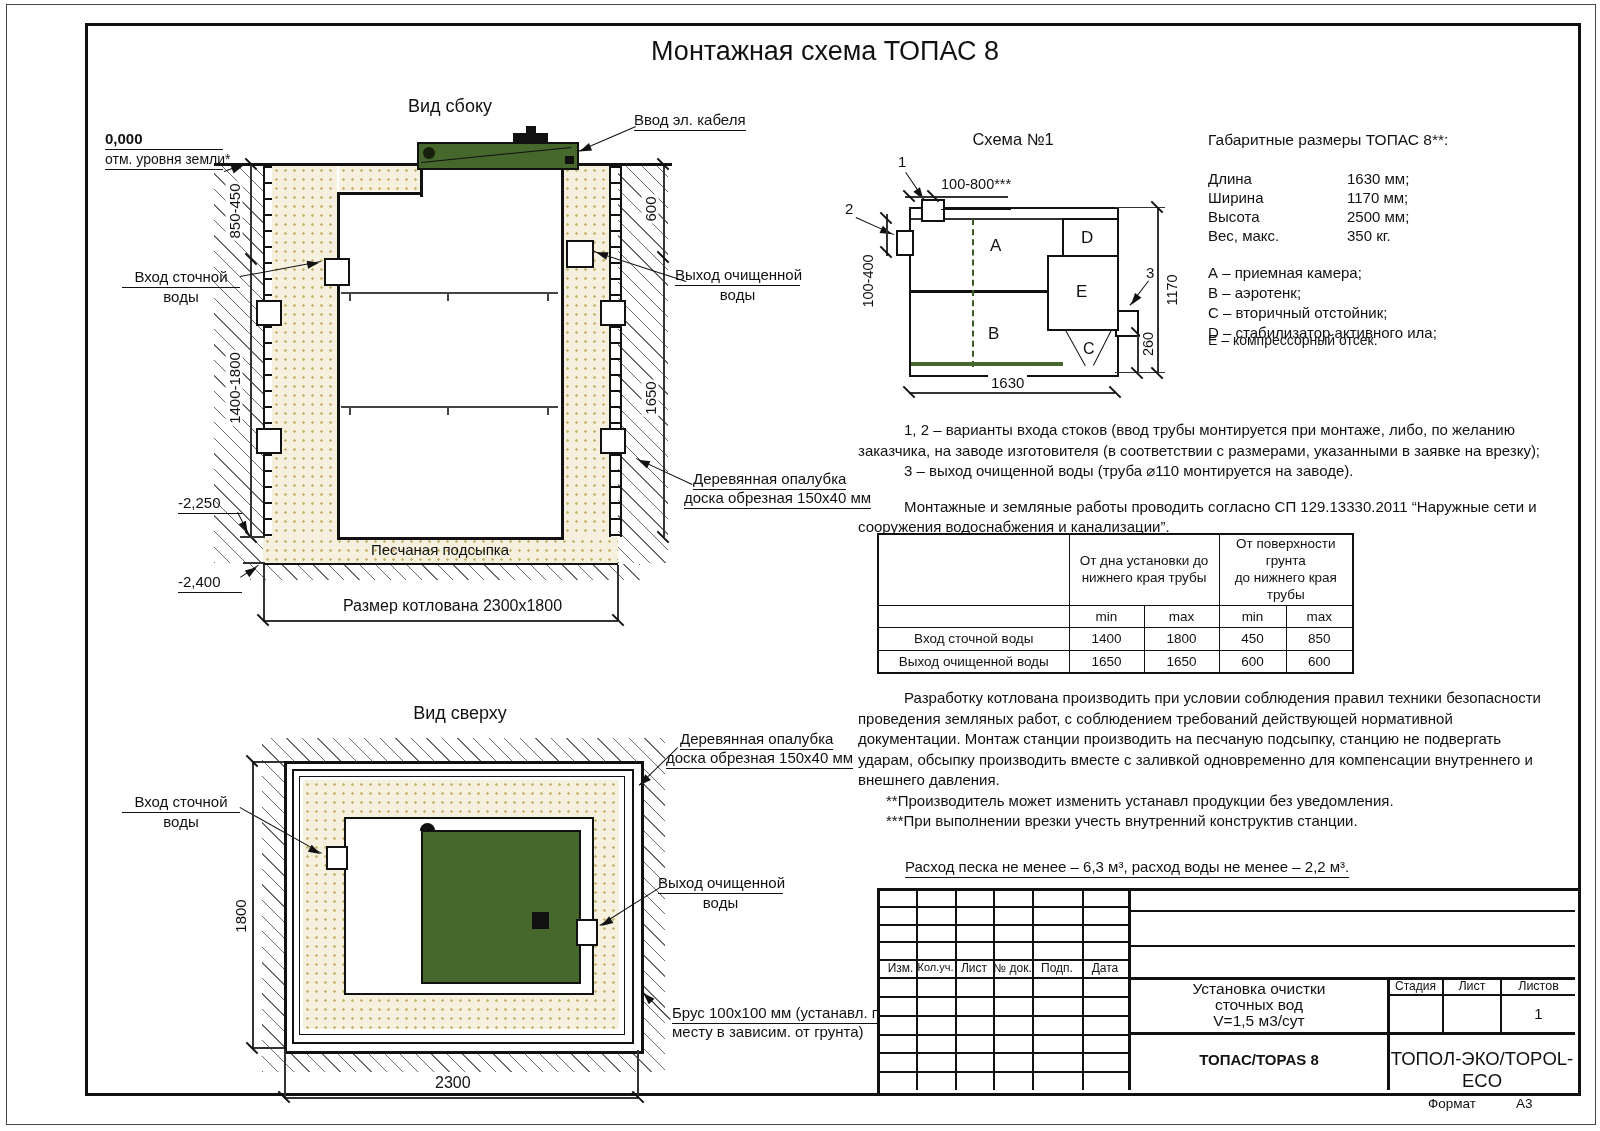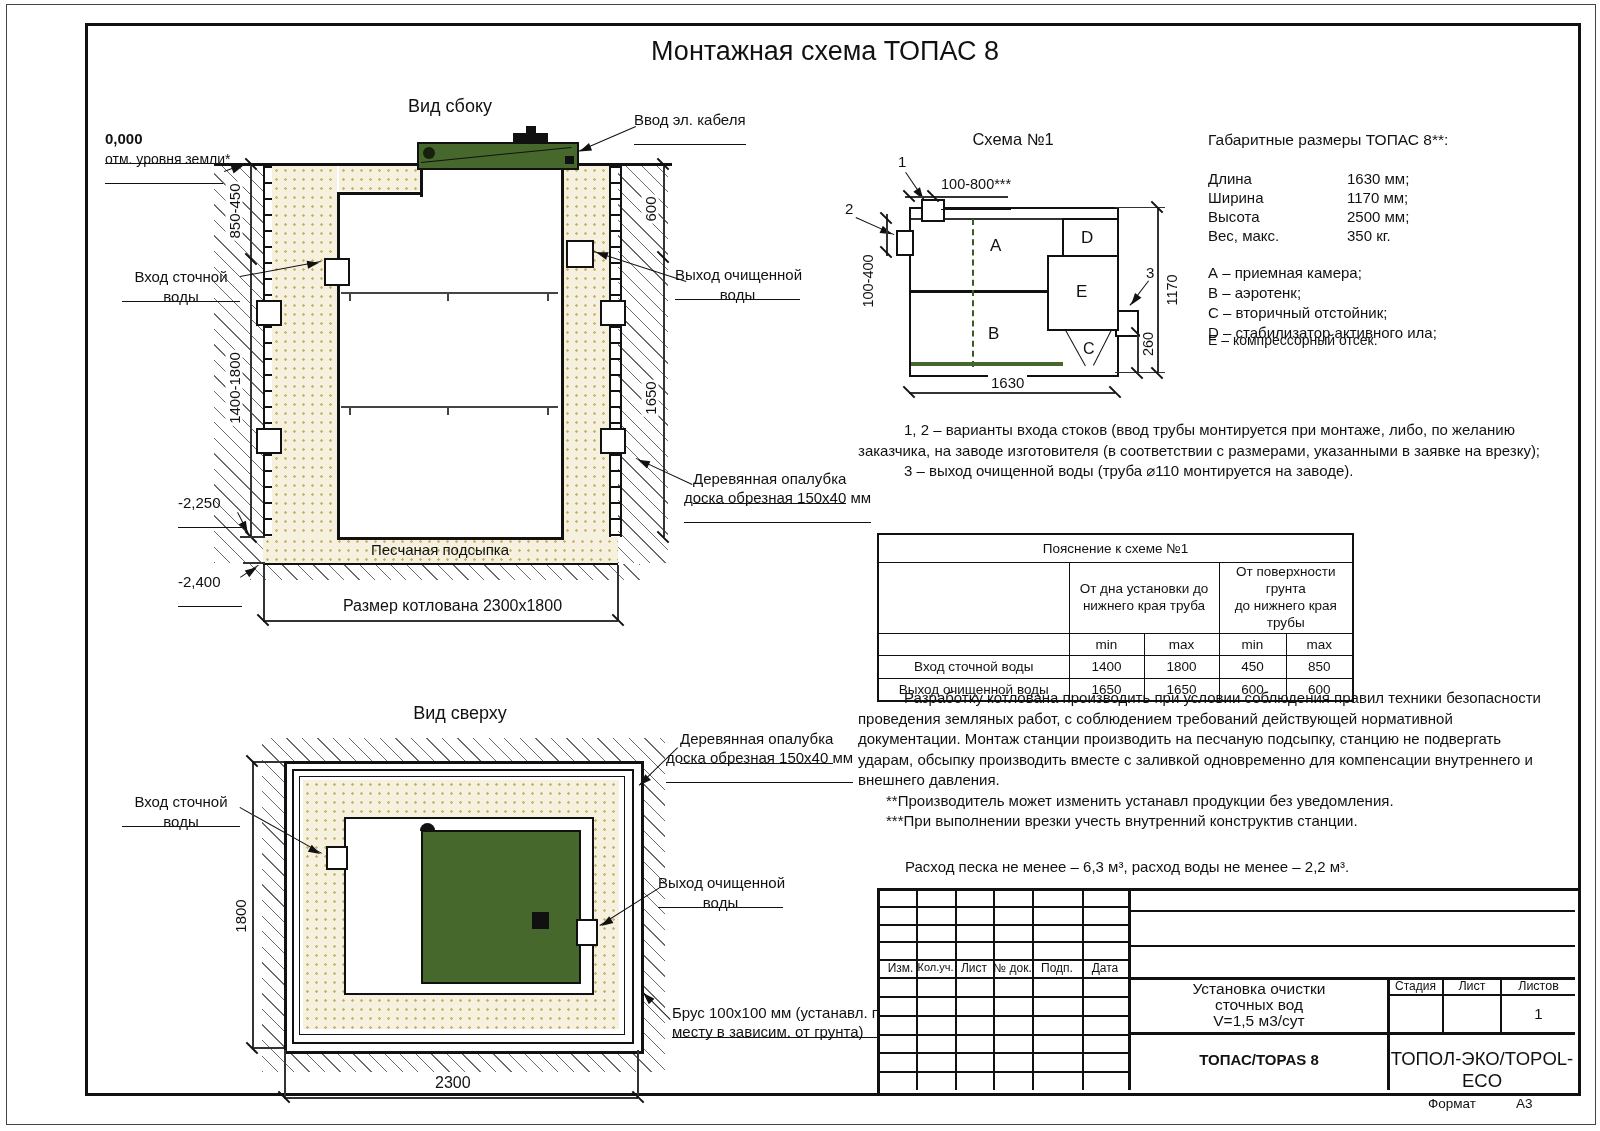--- a/index.html
+++ b/index.html
@@ -1,21 +1,21 @@
 <!DOCTYPE html>
 <html><head>
 <meta charset="utf-8">
 <style>
   html,body{margin:0;padding:0}
   body{width:1600px;height:1131px;position:relative;background:#fff;
        font-family:"Liberation Sans",sans-serif;color:#111;overflow:hidden}
   .a{position:absolute}
   .t{position:absolute;white-space:nowrap;line-height:1.18}
   .c{text-align:center}
-  .u{border-bottom:1.6px solid #111;padding-bottom:15px}
+  .u{border-bottom:1.6px solid #111;padding-bottom:1px}
   .hl{position:absolute;background:#111;height:2px}
   .vl{position:absolute;background:#111;width:2px}
   .thin{background:#333}
   .lead{position:absolute;height:0;border-top:1.6px solid #111;transform-origin:0 0}
   .ah{position:absolute;width:0;height:0;border:4.5px solid transparent;border-right:12px solid #111;
       margin-top:-4.5px;transform-origin:0 4.5px}
   .tick{position:absolute;width:16px;height:2px;background:#111;transform:translate(-50%,-50%) rotate(45deg)}
   .vdim{position:absolute;white-space:nowrap;transform:translate(-50%,-50%) rotate(-90deg);
         background:#fff;padding:0 2px;font-size:15px}
   .dim{position:absolute;white-space:nowrap;background:#fff;padding:0 3px;font-size:15px}
@@ -243,39 +243,37 @@
 <div class="t" style="left:1347px;top:227px;font-size:15px">350 кг.</div>
 <div class="t" style="left:1208px;top:264px;font-size:15px">А – приемная камера;</div>
 <div class="t" style="left:1208px;top:284px;font-size:15px">В – аэротенк;</div>
 <div class="t" style="left:1208px;top:304px;font-size:15px">С – вторичный отстойник;</div>
 <div class="t" style="left:1208px;top:324px;font-size:15px">D – стабилизатор активного ила;</div>
 <div class="t" style="left:1208px;top:332px;font-size:14px">Е – компрессорный отсек.</div>
 
 <div class="a" style="left:858px;top:420px;width:694px;font-size:15px;line-height:20.5px">
   <p style="margin:0;text-indent:46px">1, 2 – варианты входа стоков (ввод трубы монтируется при монтаже, либо, по желанию заказчика, на заводе изготовителя (в соответствии с размерами, указанными в заявке на врезку);</p>
   <p style="margin:0;text-indent:46px">3 – выход очищенной воды (труба ⌀110 монтируется на заводе).</p>
+  <p style="margin:15px 0 0 0;text-indent:46px">Монтажные и земляные работы проводить согласно СП 129.13330.2011 “Наружные сети и сооружения водоснабжения и канализации”.</p>
 </div>
 
 <table style="position:absolute;left:877px;top:533px;width:475px;border-collapse:collapse;border:2.5px solid #111;font-size:13.5px;table-layout:fixed">
   <colgroup>
       <col style="width:191px">
       <col style="width:75px">
       <col style="width:75px">
       <col style="width:67px">
       <col style="width:67px">
     </colgroup>
   <tbody>
-      <tr>
-        <td colspan="5" class="c" style="border:1.5px solid #111;height:25px;text-align:center">Пояснение к схеме №1</td>
-      </tr>
   <tr style="height:38px">
     <td style="border:1.5px solid #111"></td>
     <td colspan="2" style="border:1.5px solid #111;text-align:center;line-height:1.25">
       <span>От дна установки до</span><br>
-      <span>нижнего края труба</span></td>
+      <span>нижнего края трубы</span></td>
     <td colspan="2" style="border:1.5px solid #111;text-align:center;line-height:1.25">
       <span>От поверхности грунта</span><br>
       <span>до нижнего края трубы</span></td>
   </tr>
   <tr style="height:22px">
     <td style="border:1.5px solid #111"></td>
     <td style="border:1.5px solid #111;text-align:center">min</td>
     <td style="border:1.5px solid #111;text-align:center">max</td>
     <td style="border:1.5px solid #111;text-align:center">min</td>
     <td style="border:1.5px solid #111;text-align:center">max</td>

